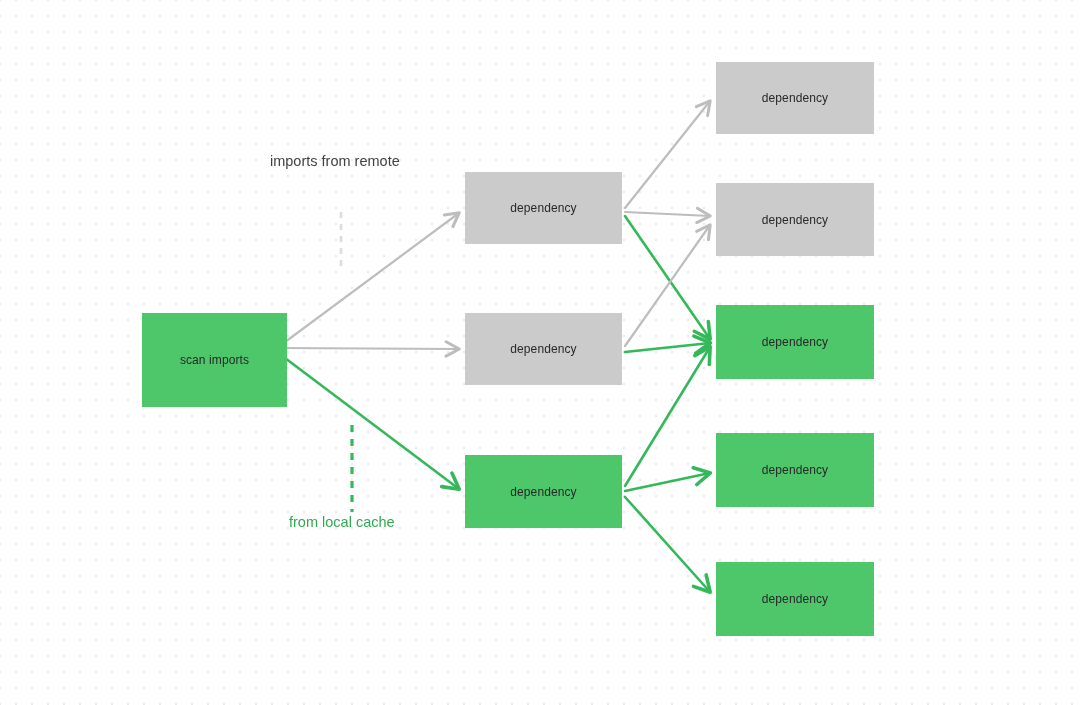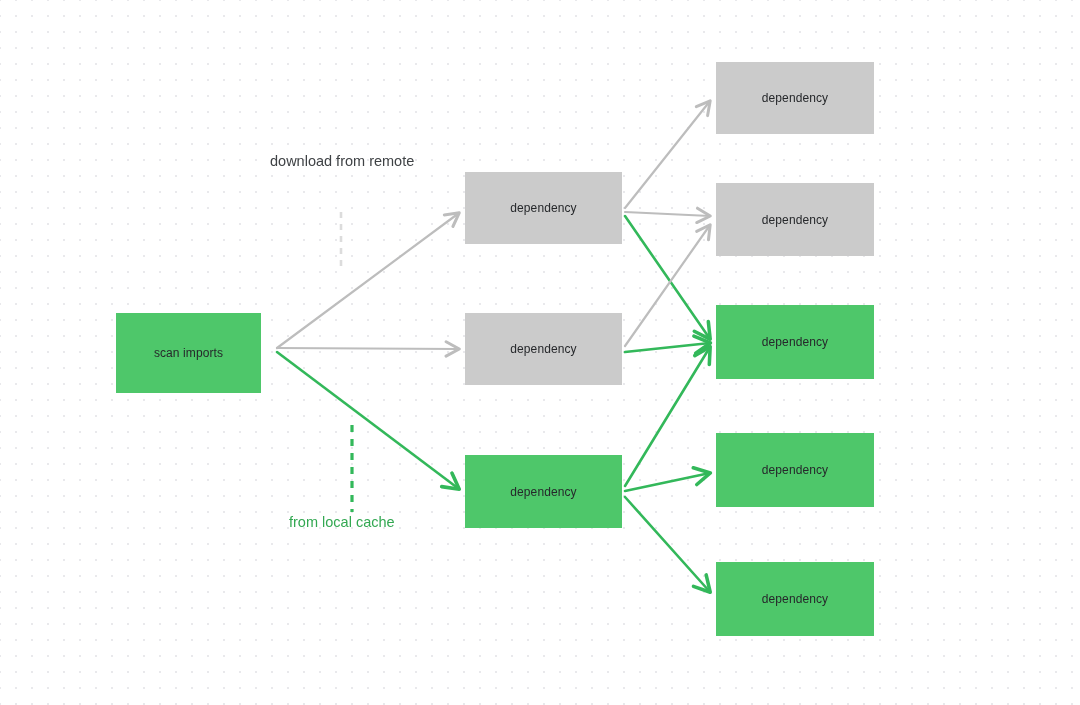--- a/index.html
+++ b/index.html
@@ -73,21 +73,21 @@
         <polyline points="625,491 710,473" fill="none" stroke="#33b85a" stroke-width="2.6" stroke-linecap="round" marker-end="url(#arrow-green)"></polyline>
         <polyline points="625,497 710,592" fill="none" stroke="#33b85a" stroke-width="2.6" stroke-linecap="round" marker-end="url(#arrow-green)"></polyline>
       </g>
     <g id="marker-group">
         <line x1="341" x2="341" y1="212" y2="268" stroke="#dcdcdc" stroke-width="2.6" stroke-dasharray="6 6" stroke-linecap="butt"></line>
         <line x1="352" x2="352" y1="425" y2="512" stroke="#33b85a" stroke-width="3.2" stroke-dasharray="7 7" stroke-linecap="butt"></line>
       </g>
   </svg>
 
   <div id="node-layer">
-      <div class="node green" style="left: 116px; top: 313px; width: 145px; height: 80px;">
+      <div class="node green" style="left: 142px; top: 313px; width: 145px; height: 94px;">
         <span>scan imports</span>
       </div>
       <div class="node gray" style="left: 465px; top: 172px; width: 157px; height: 72px;">
         <span>dependency</span>
       </div>
       <div class="node gray" style="left: 465px; top: 313px; width: 157px; height: 72px;">
         <span>dependency</span>
       </div>
       <div class="node green" style="left: 465px; top: 455px; width: 157px; height: 73px;">
         <span>dependency</span>
@@ -102,17 +102,17 @@
         <span>dependency</span>
       </div>
       <div class="node green" style="left: 716px; top: 433px; width: 158px; height: 74px;">
         <span>dependency</span>
       </div>
       <div class="node green" style="left: 716px; top: 562px; width: 158px; height: 74px;">
         <span>dependency</span>
       </div>
     </div>
 
-  <div class="edge-label remote" style="left:270px; top:153px;">download from remote</div>
+  <div class="edge-label remote" style="left:270px; top:153px;">imports from remote</div>
 
   <div class="edge-label local" style="left:289px; top:514px;">from local cache</div>
 
 </div>
 
 </body></html>

